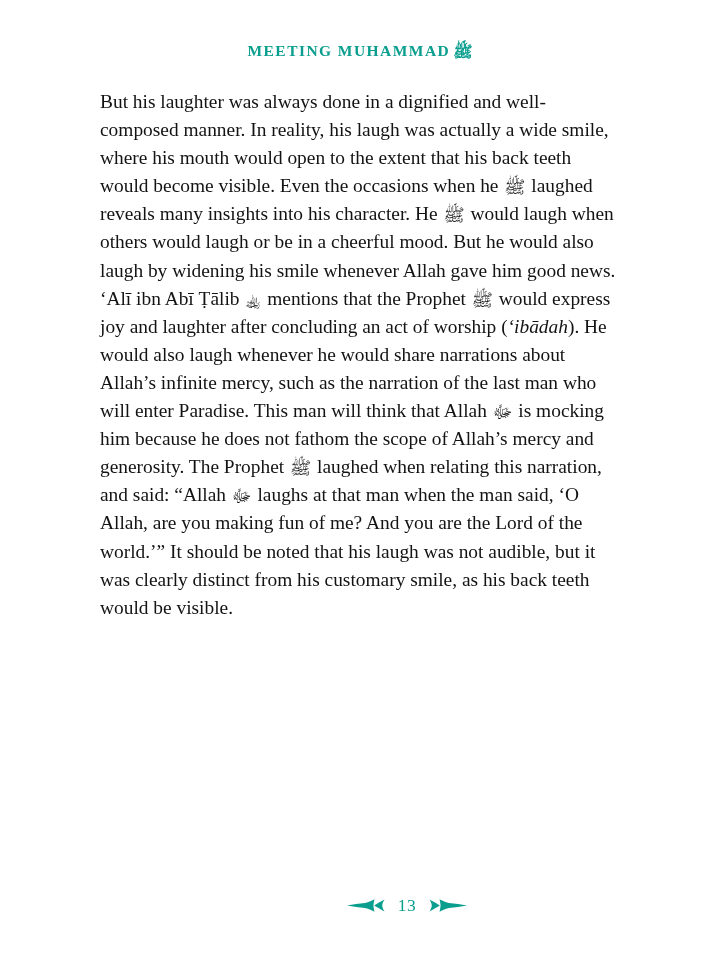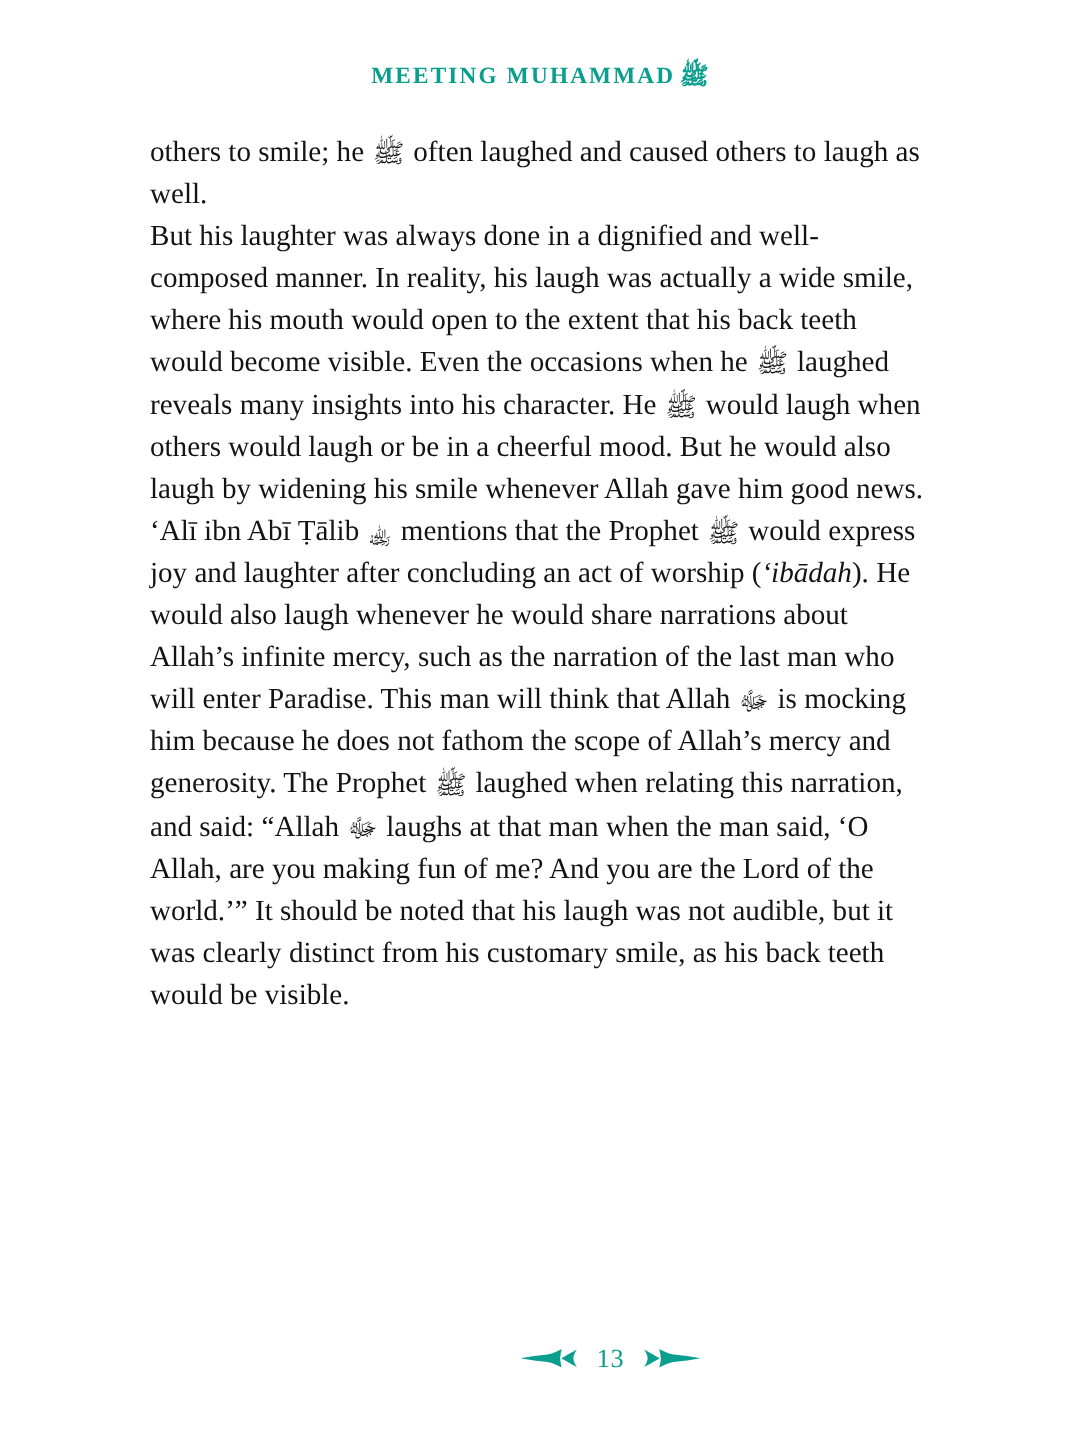--- a/index.html
+++ b/index.html
@@ -105,21 +105,20 @@
 <body>
 
 <div class="page">
 
   <div class="running-header">
     <span class="hdr-text">MEETING MUHAMMAD</span><span class="hdr-glyph">ﷺ</span>
   </div>
 
   <div class="text-block">
 
-    <p class="para"><span>others to smile; he </span><span class="glyph">ﷺ</span><span> often laughed and caused others to laugh as well.</span></p>
 
     <p class="para"><span>But his laughter was always done in a dignified and well-composed manner. In reality, his laugh was actually a wide smile, where his mouth would open to the extent that his back teeth would become visible. Even the occasions when he </span><span class="glyph">ﷺ</span><span> laughed reveals many insights into his character. He </span><span class="glyph">ﷺ</span><span> would laugh when others would laugh or be in a cheerful mood. But he would also laugh by widening his smile whenever Allah gave him good news. ʻAlī ibn Abī Ṭālib </span><span class="glyph">﵀</span><span> mentions that the Prophet </span><span class="glyph">ﷺ</span><span> would express joy and laughter after concluding an act of worship (</span><span class="ital">ʻibādah</span><span>). He would also laugh whenever he would share narrations about Allah’s infinite mercy, such as the narration of the last man who will enter Paradise. This man will think that Allah </span><span class="glyph">ﷻ</span><span> is mocking him because he does not fathom the scope of Allah’s mercy and generosity. The Prophet </span><span class="glyph">ﷺ</span><span> laughed when relating this narration, and said: “Allah </span><span class="glyph">ﷻ</span><span> laughs at that man when the man said, ‘O Allah, are you making fun of me? And you are the Lord of the world.’” It should be noted that his laugh was not audible, but it was clearly distinct from his customary smile, as his back teeth would be visible.</span></p>
 
   </div>
 
   <div class="folio">
     <svg class="ornament" viewBox="0 0 38 13">
       <path d="M0 6.5 C6 5.4, 12 4.6, 18 4.0 C22 3.2, 25 1.6, 27.5 0.3 C27.0 2.2, 26.6 4.2, 26.4 6.5 C26.6 8.8, 27.0 10.8, 27.5 12.7 C25 11.4, 22 9.8, 18 9.0 C12 8.4, 6 7.6, 0 6.5 Z" fill="#0a9e8e"></path>
       <path d="M27.2 6.5 C29.5 5.2, 33 3.0, 37.6 0.6 C36.2 2.6, 35.4 4.5, 35.2 6.5 C35.4 8.5, 36.2 10.4, 37.6 12.4 C33 10.0, 29.5 7.8, 27.2 6.5 Z" fill="#0a9e8e"></path>
     </svg>

